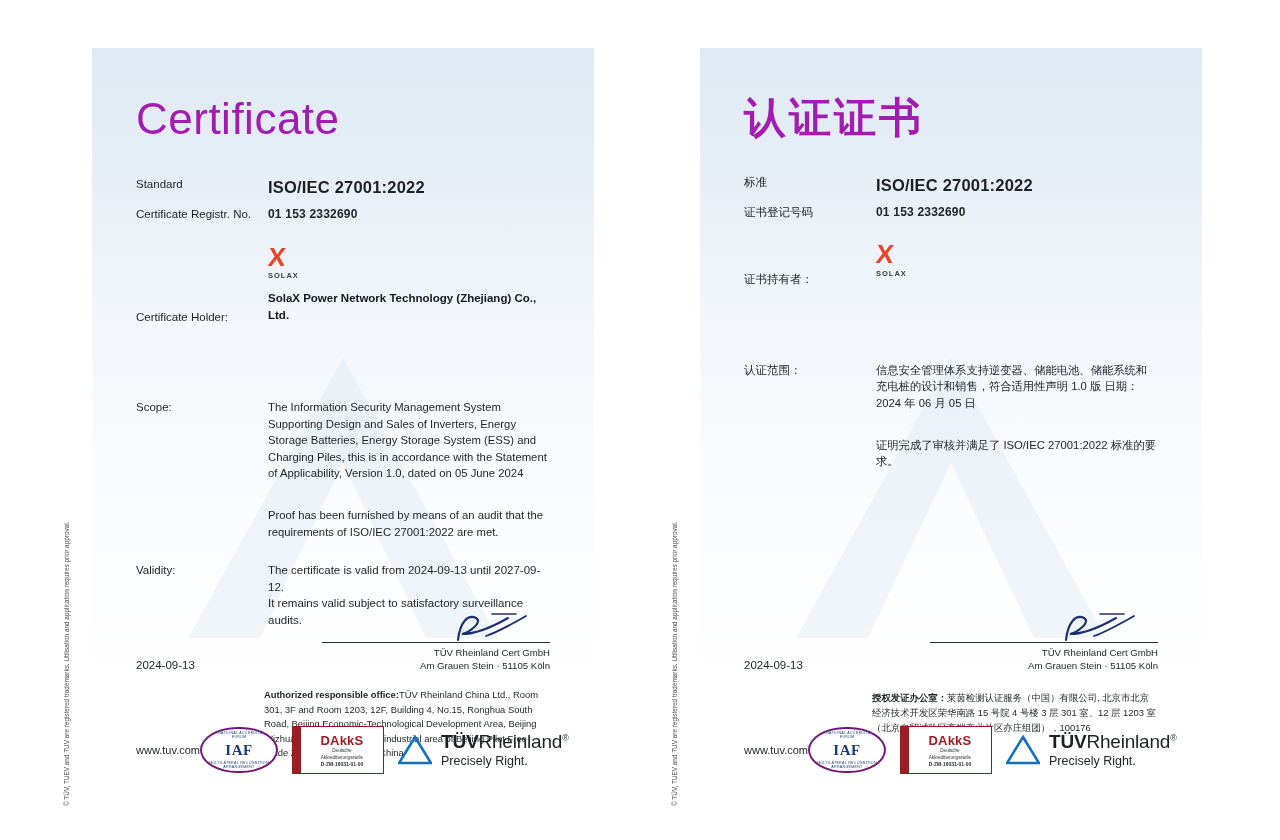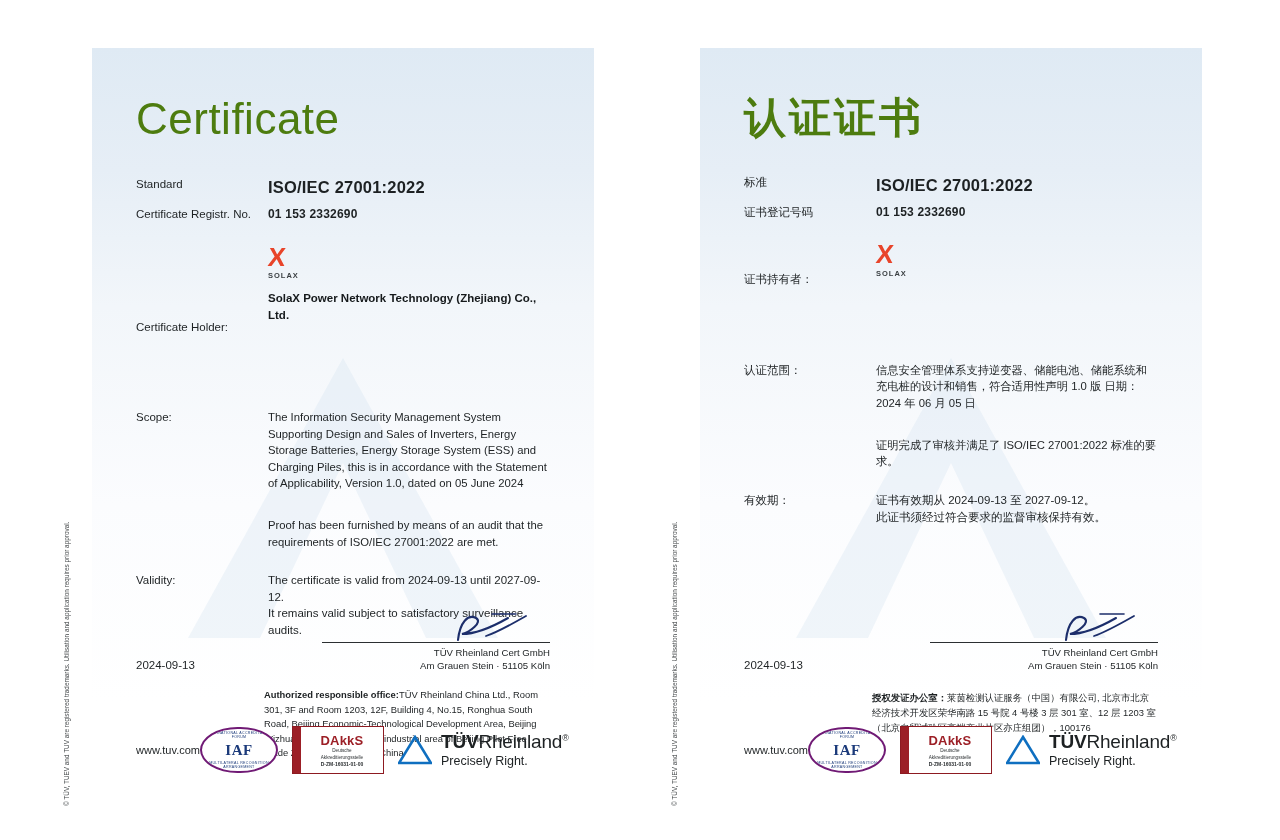--- a/index.html
+++ b/index.html
@@ -48,21 +48,21 @@
 
   .cert-inner {
     position: absolute;
     inset: 0;
     padding: 0 44px;
     box-sizing: border-box;
   }
 
   .cert-title {
     font-size: 44px;
-    color: #4d7c0f;
+    color: #a21caf;
     font-weight: 400;
     letter-spacing: .5px;
     padding-top: 48px;
     margin: 0 0 34px 0;
     line-height: 1.05;
   }
   .cert-title.cn {
     font-size: 42px;
     font-weight: bold;
     letter-spacing: 3px;
@@ -95,21 +95,21 @@
     font-weight: bold;
     letter-spacing: .2px;
   }
 
   .block-holder { margin-top: 22px; align-items: flex-end; }
   .holder-logo { margin-bottom: 8px; }
   .holder-name {
     font-size: 11.5px;
     font-weight: bold;
     color: #15191b;
-    margin-bottom: 12px;
+    margin-bottom: 2px;
   }
   .holder-addr {
     font-size: 11.3px;
     color: #1d2123;
     line-height: 1.42;
   }
 
   .block-scope { margin-top: 74px; }
   .scope-text {
     font-size: 11.3px;
@@ -426,25 +426,20 @@
       </div>
 
       <div class="row block-scope">
         <div class="lbl">认证范围：</div>
         <div class="val">
           <div class="scope-text">信息安全管理体系支持逆变器、储能电池、储能系统和充电桩的设计和销售，符合适用性声明 1.0 版 日期：2024 年 06 月 05 日</div>
           <div class="scope-text proof">证明完成了审核并满足了 ISO/IEC 27001:2022 标准的要求。</div>
         </div>
       </div>
 
-      <div class="row block-validity">
-        <div class="lbl">有效期：</div>
-        <div class="val" style="white-space:pre-line">证书有效期从 2024-09-13 至 2027-09-12。
-此证书须经过符合要求的监督审核保持有效。</div>
-      </div>
     </div>
 
     <div class="sign-area">
       <div class="sign-row">
         <div class="sign-date">2024-09-13</div>
         <div class="sign-right">
           <div class="signature">
             <svg width="86" height="34" viewBox="0 0 86 34">
               <path d="M12 30 C14 12, 22 4, 30 8 C37 12, 24 22, 16 24 C30 24, 48 16, 62 8" fill="none" stroke="#1c2e6b" stroke-width="2.1" stroke-linecap="round"></path>
               <path d="M40 26 C52 22, 66 14, 80 6" fill="none" stroke="#1c2e6b" stroke-width="1.8" stroke-linecap="round"></path>

